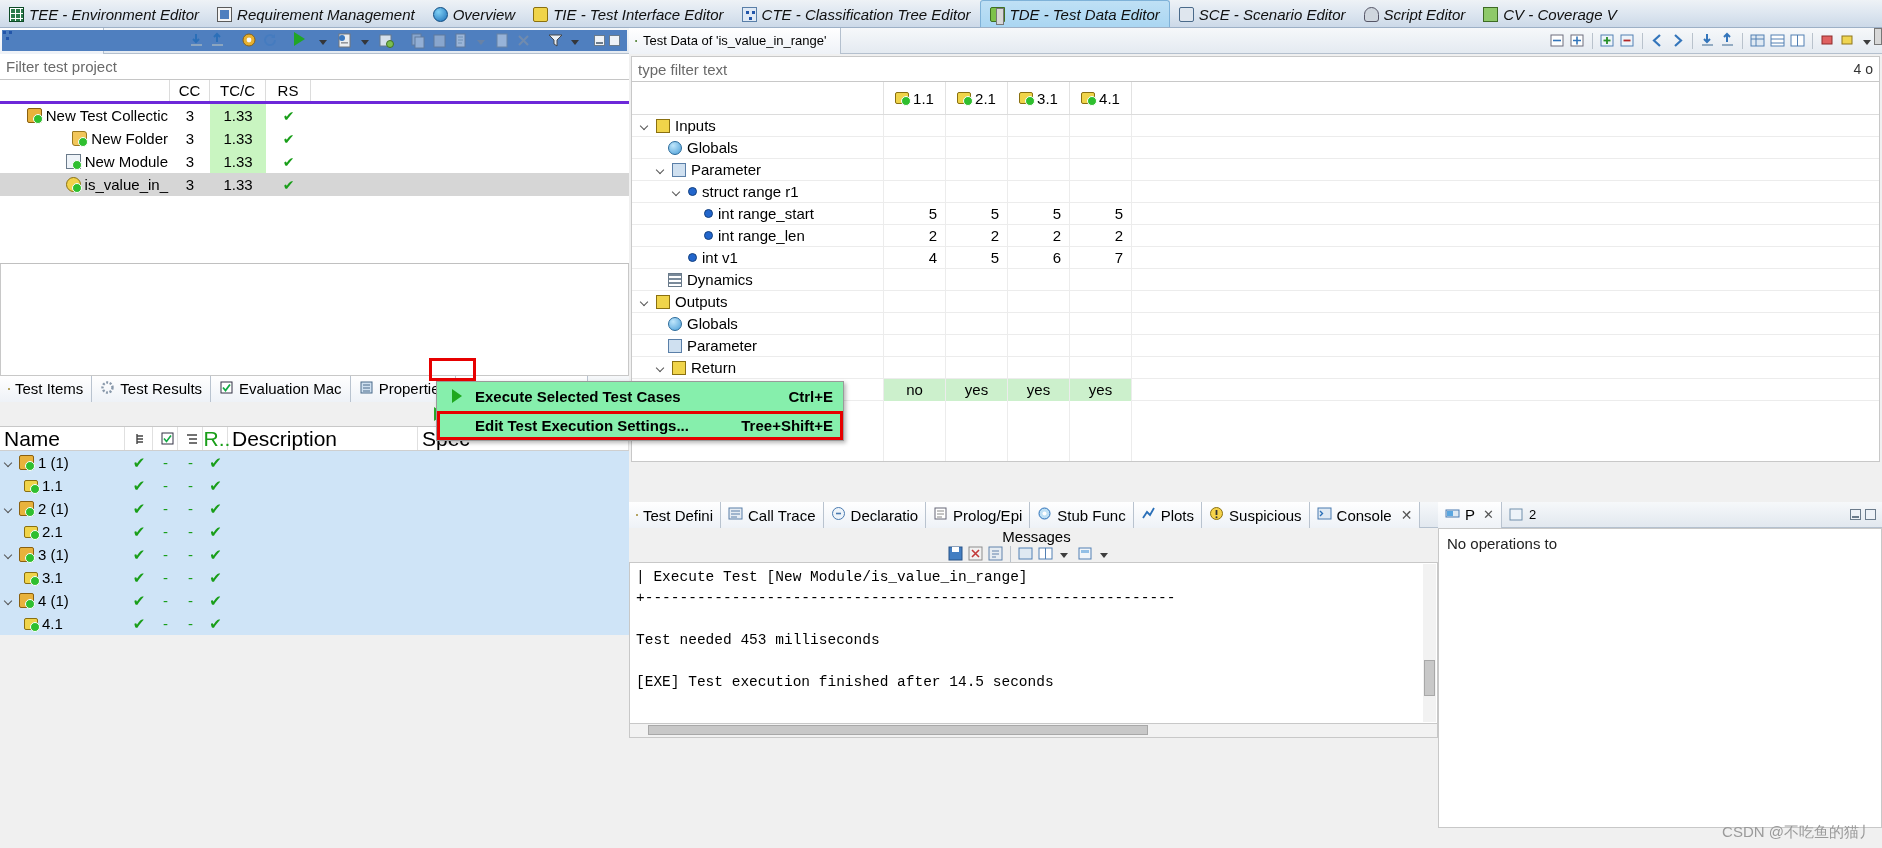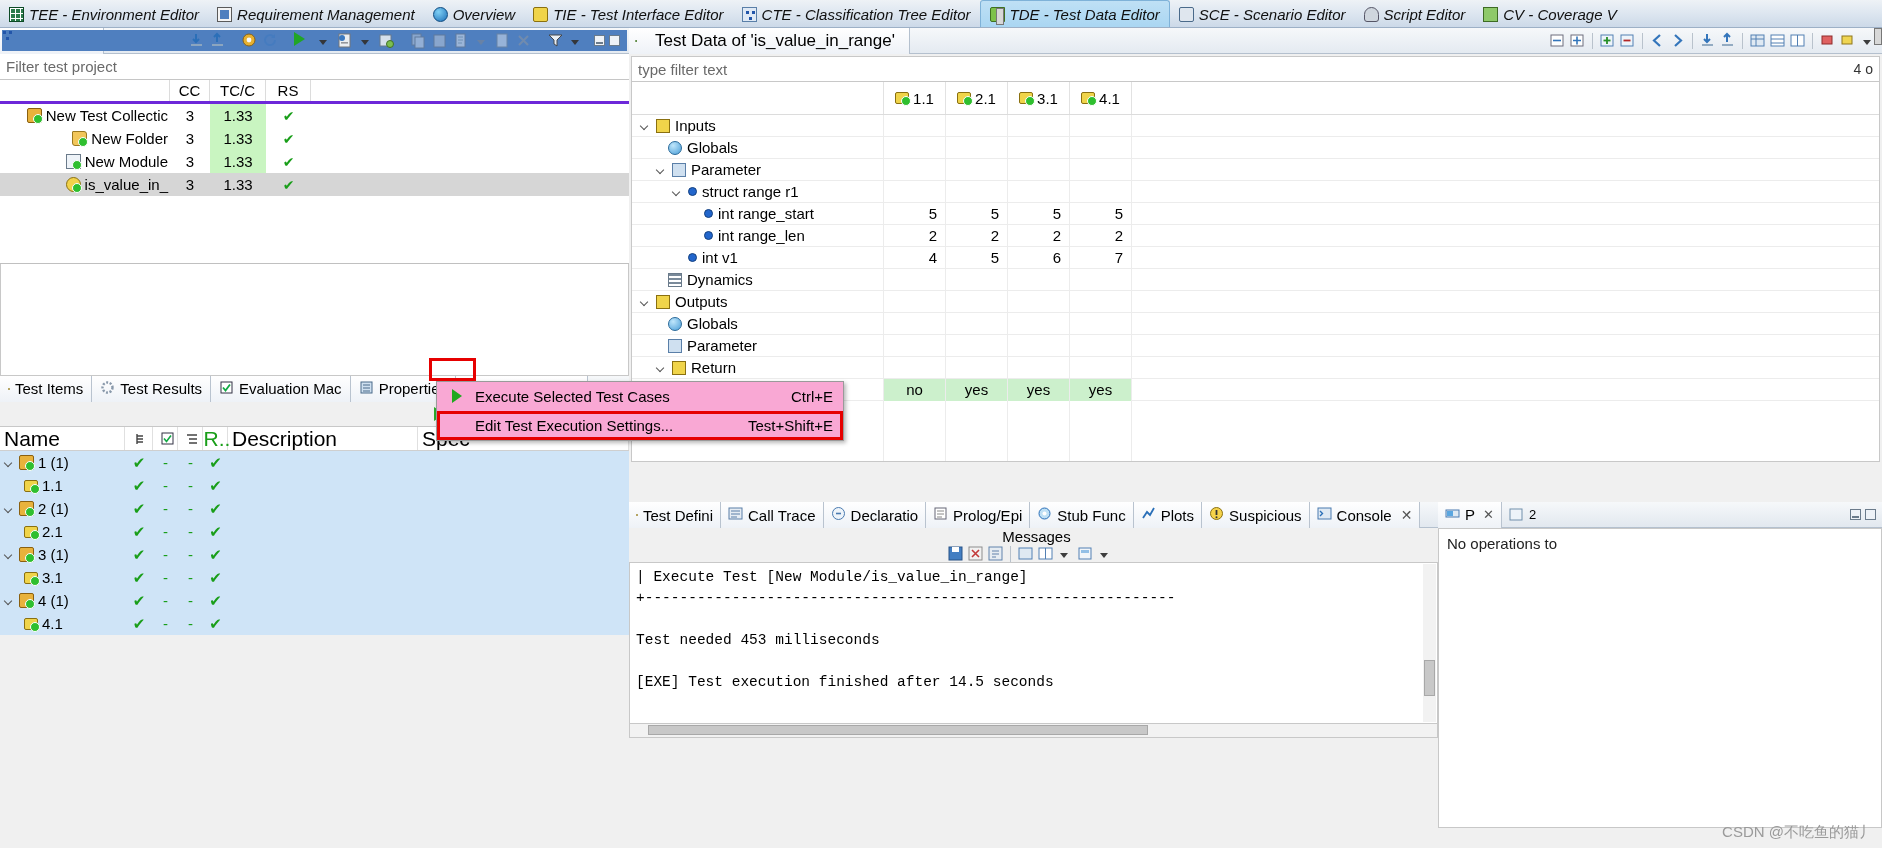--- a/index.html
+++ b/index.html
@@ -123,21 +123,21 @@
   .c-d{width:25px;justify-content:center;color:#199e19;}
   .c-desc{width:190px;padding-left:4px;}
   .c-spec{flex:1;padding-left:4px;}
   .twisty { width:11px;height:11px;display:inline-block;position:relative;flex:0 0 auto;}
   .twisty:after{content:'';position:absolute;left:1px;top:3px;width:5px;height:5px;border-right:1.6px solid #555;border-bottom:1.6px solid #555;transform:rotate(45deg);}
 
   
   .right-col { position:absolute; left:629px; top:28px; width:1253px; height:820px; background:#f0f0f0; }
   .tde-tabrow { display:flex; align-items:center; height:26px;
     background:linear-gradient(to bottom,#f6f8fa,#e4eaf1); border-bottom:1px solid #b4c0ce;}
-  .tde-tab { display:flex;align-items:center;gap:18px;height:26px;padding:0 14px 0 6px;font-size:17px;
+  .tde-tab { display:flex;align-items:center;gap:6px;height:26px;padding:0 14px 0 6px;font-size:13px;
     background:linear-gradient(to bottom,#ffffff,#eef2f7); border-right:1px solid #b4c0ce;}
   .tde-tools { display:flex;align-items:center;gap:3px;margin-left:auto;padding-right:6px;}
 
   .tde-filter { display:flex; align-items:center; height:26px; background:#fff;
     border:1px solid #c8c8c8; margin:2px 2px 0 2px; padding:0 6px; color:#6a6a6a; font-size:15px;}
   .tde-filter .cnt { margin-left:auto; color:#333; font-size:14px; }
 
   .tde-grid { background:#fff; margin:0 2px; border:1px solid #c8c8c8; border-top:none; height:380px; position:relative; overflow:hidden;}
   .tg-hdr { display:flex; height:33px; border-bottom:1px solid #dcdcdc; }
   .tg-hdr .tg-lbl { width:252px; border-right:1px solid #e2e2e2;}
@@ -173,22 +173,23 @@
 
   
   .props-col { position:absolute; left:1438px; top:502px; width:444px; height:346px; background:#f0f0f0;}
   .props-tabrow{display:flex;align-items:center;height:26px;background:linear-gradient(to bottom,#f6f8fa,#e2e8ef);border-bottom:1px solid #b4c0ce;}
   .props-tab{display:flex;align-items:center;gap:5px;height:26px;padding:0 7px;font-size:15px;border-right:1px solid #b9c3cf;background:linear-gradient(to bottom,#fff,#eef2f7);}
   .props-body{background:#fff;border:1px solid #c8c8c8;height:300px;padding:6px 8px;font-size:15px;color:#222;}
 
   
   .ctxmenu {
     position:absolute; left:436px; top:381px; width:408px;
-    background:#f9a8d4; border:1px solid #9a9a9a; box-shadow:2px 2px 4px rgba(0,0,0,.28);
+    background:#86efac; border:1px solid #9a9a9a; box-shadow:2px 2px 4px rgba(0,0,0,.28);
     z-index: 50;
+    font-weight: bold;
   }
   .ctxitem { display:flex; align-items:center; height:29px; padding:0 10px 0 14px; font-size:15px; gap:9px; }
   .ctxitem .accel { margin-left:auto; font-size:15px; }
   .ctxitem.highlight { outline:3px solid #e60000; outline-offset:-3px; }
   .ctx-ic { width:15px;height:15px; position:relative; display:inline-block; flex:0 0 auto;}
   .ctx-ic:before{content:'';position:absolute;left:1px;top:0;width:0;height:0;border-top:7px solid transparent;border-bottom:7px solid transparent;border-left:10px solid #1fa81f;}
 
   .redbox { position:absolute; border:3px solid #e60000; pointer-events:none; z-index:60; }
 
   .watermark { position:absolute; right:8px; bottom:6px; font-size:15px; color:#9a9a9a; z-index:70;}
@@ -989,21 +990,21 @@
 
   <div class="ctxmenu">
     <div class="ctxitem">
       <span class="ctx-ic"></span>
       <span>Execute Selected Test Cases</span>
       <span class="accel">Ctrl+E</span>
     </div>
     <div class="ctxitem highlight">
       <span style="width:15px;display:inline-block"></span>
       <span>Edit Test Execution Settings...</span>
-      <span class="accel">Test+Shift+E</span>
+      <span class="accel">Tree+Shift+E</span>
     </div>
   </div>
 
   <div class="redbox" style="left:429px;top:358px;width:47px;height:23px;"></div>
 
   <svg class="cursor-arrow" width="14" height="20" viewBox="0 0 14 20" style="left:826px;top:674px">
     <path d="M1 1 L1 15 L4.6 11.6 L7 17.6 L9.6 16.5 L7.2 10.8 L12 10.8 Z" fill="#fff" stroke="#000" stroke-width="1"></path>
   </svg>
 
   <div class="watermark">CSDN @不吃鱼的猫丿</div>

